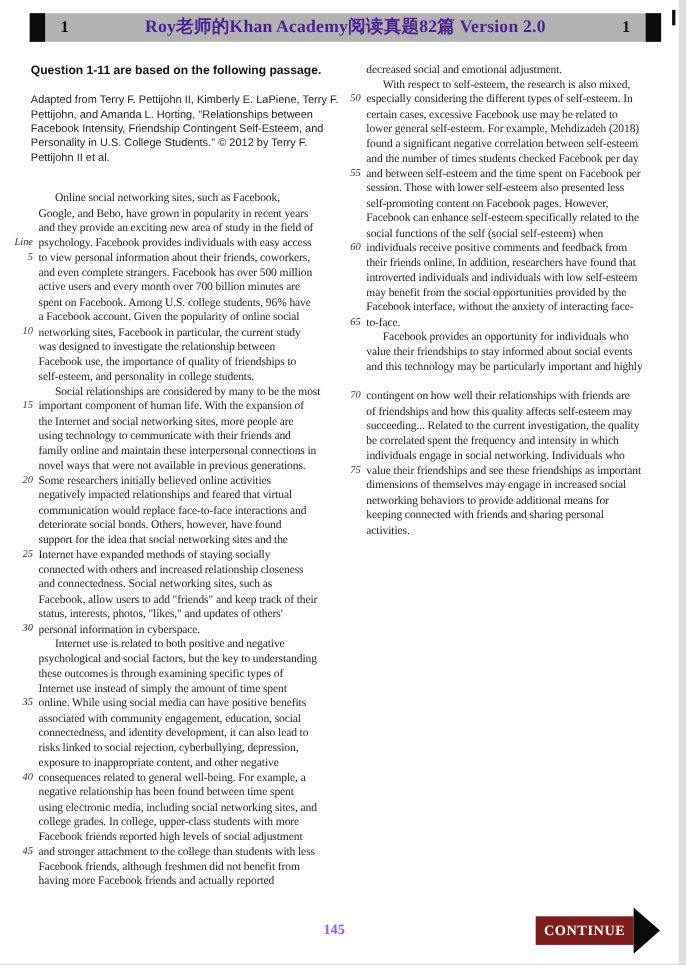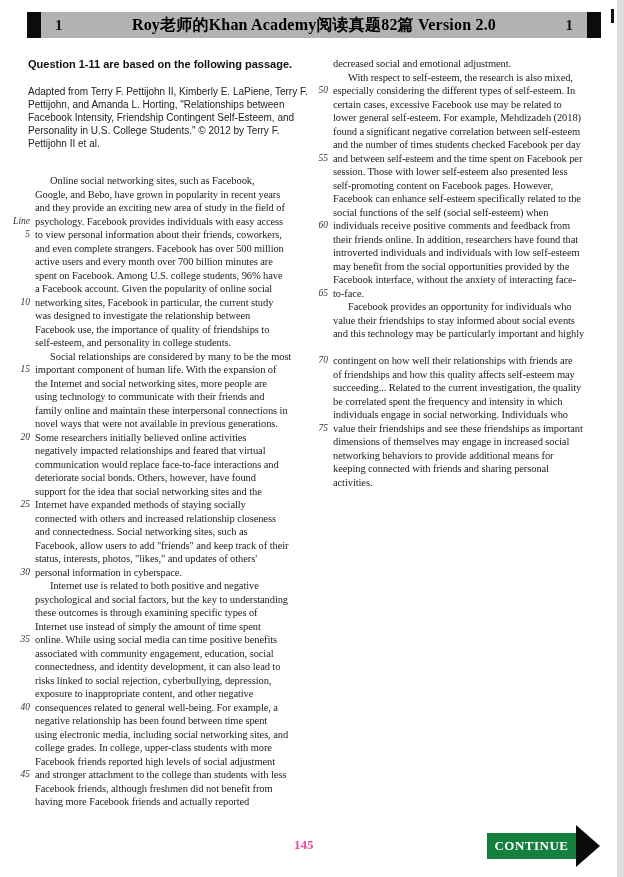--- a/index.html
+++ b/index.html
@@ -21,21 +21,21 @@
     background:#b2b2b2;display:flex;align-items:center;
   }
   .header-cap{position:absolute;top:0;width:14px;height:26px;background:#0c0c0c;}
   .cap-left{left:0;} .cap-right{right:0;}
   .header-num{
     position:absolute;top:3px;font:bold 15px/20px "Liberation Serif", serif;color:#111;
   }
   .num-left{left:28px;} .num-right{right:28px;}
   .header-title{
     width:100%;text-align:center;
-    font:bold 16px/26px "Liberation Serif", serif;color:#000000;letter-spacing:0.2px;
+    font:bold 16px/26px "Liberation Serif", serif;color:#4c1d95;letter-spacing:0.2px;
   }
 
   
   .q-heading{
     position:absolute;left:28px;top:57px;width:292px;
     font:bold 11px/14px "Liberation Sans", sans-serif;color:#111;
   }
   .attribution{
     position:absolute;left:28px;top:85px;width:293px;
     font:10px/13px "Liberation Sans", sans-serif;color:#222;
@@ -51,28 +51,28 @@
     font:italic 9.5px/13.5px "Liberation Serif", serif;color:#333;
   }
   .ptxt{
     font:10.5px/13.5px "Liberation Serif", serif;color:#1c1c1c;letter-spacing:-0.1px;
   }
   .ptxt.indent{padding-left:15px;}
 
   
   .page-number{
     position:absolute;left:294px;top:837px;
-    font:bold 13px/16px "Liberation Serif", serif;color:#ec4899;
+    font:bold 13px/16px "Liberation Serif", serif;color:#8b5cf6;
   }
   .continue-btn{
     position:absolute;left:487px;top:824px;width:114px;height:44px;
     display:flex;align-items:center;cursor:pointer;
   }
   .continue-rect{
-    width:89px;height:26px;background:#15803d;
+    width:89px;height:26px;background:#7f1d1d;
     display:flex;align-items:center;justify-content:center;
   }
   .continue-label{
     font:bold 13px/26px "Liberation Serif", serif;color:#fff;letter-spacing:0.5px;
   }
   .continue-head{
     width:0;height:0;
     border-top:21px solid transparent;
     border-bottom:21px solid transparent;
     border-left:24px solid #0a0a0a;
@@ -230,21 +230,21 @@
       <div class="pline">
         <span class="pnum"></span>
         <span class="ptxt">these outcomes is through examining specific types of</span>
       </div>
       <div class="pline">
         <span class="pnum"></span>
         <span class="ptxt">Internet use instead of simply the amount of time spent</span>
       </div>
       <div class="pline">
         <span class="pnum">35</span>
-        <span class="ptxt">online. While using social media can time positive benefits</span>
+        <span class="ptxt">online. While using social media can have positive benefits</span>
       </div>
       <div class="pline">
         <span class="pnum"></span>
         <span class="ptxt">associated with community engagement, education, social</span>
       </div>
       <div class="pline">
         <span class="pnum"></span>
         <span class="ptxt">connectedness, and identity development, it can also lead to</span>
       </div>
       <div class="pline">

